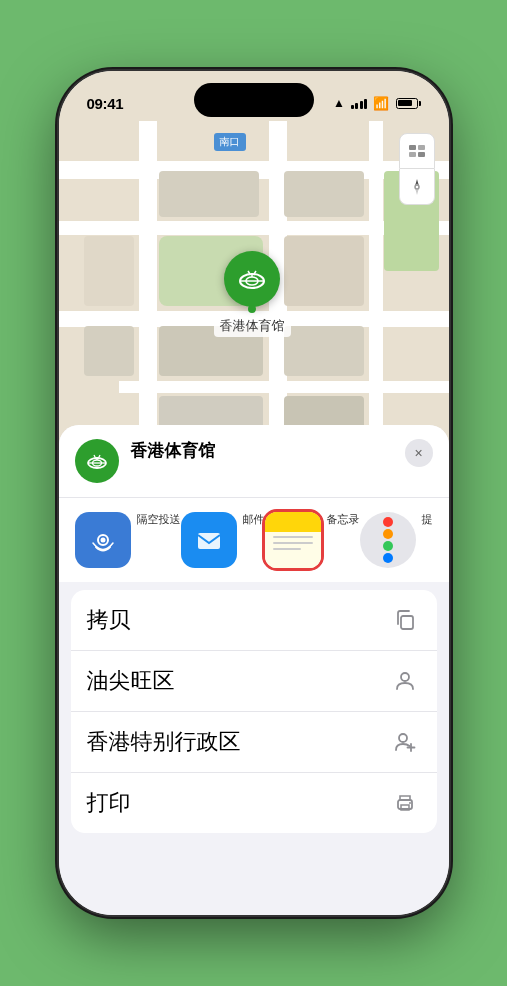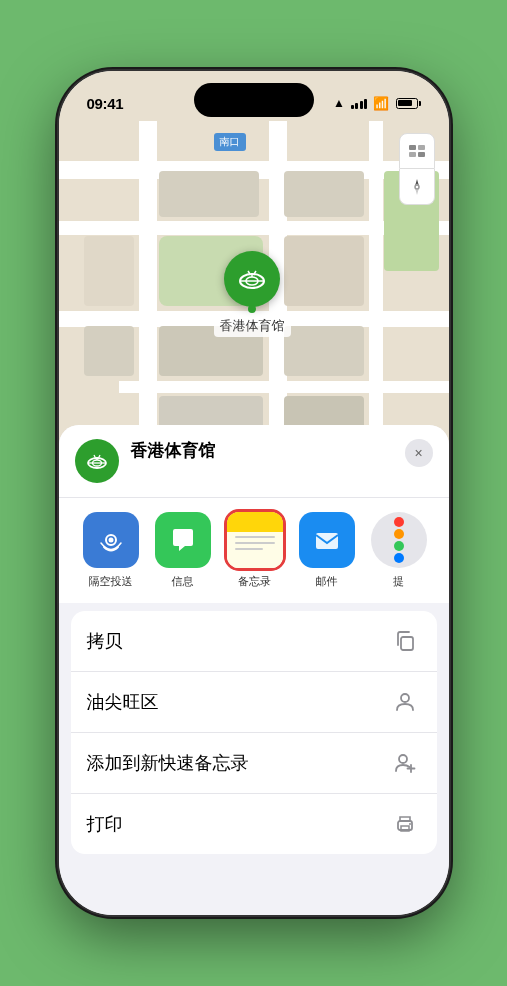--- a/index.html
+++ b/index.html
@@ -268,22 +268,22 @@
       overflow-x: auto;
       display: flex;
       gap: 0;
       margin-top: 0;
       scrollbar-width: none;
     }
     .share-row::-webkit-scrollbar { display: none; }
 
     .share-item {
       display: flex;
-      flex-direction: column;
-      align-items: center;
+      flex-direction: row;
+      align-items: flex-start;
       gap: 6px;
       min-width: 72px;
       cursor: pointer;
     }
 
     .share-icon {
       width: 56px;
       height: 56px;
       border-radius: 14px;
       display: flex;
@@ -332,21 +332,21 @@
       border-bottom: 1px solid #e5e5ea;
       cursor: pointer;
     }
 
     .action-item:last-child {
       border-bottom: none;
       font-family: Liberation Serif, serif;
     }
 
     .action-label {
-      font-size: 18px;
+      font-size: 22px;
       color: #000;
     }
 
     .action-icon {
       width: 32px;
       height: 32px;
       display: flex;
       align-items: center;
       justify-content: center;
       font-size: 18px;
@@ -525,57 +525,49 @@
             <svg width="28" height="28" viewBox="0 0 28 28">
               <circle cx="14" cy="14" r="5" fill="none" stroke="white" stroke-width="2"></circle>
               <path d="M7 21 Q14 28 21 21" fill="none" stroke="white" stroke-width="2" stroke-linecap="round"></path>
               <path d="M4 17 Q14 30 24 17" fill="none" stroke="white" stroke-width="1.5" stroke-linecap="round"></path>
               <circle cx="14" cy="14" r="2.5" fill="white"></circle>
             </svg>
           </div>
           <span class="share-label">隔空投送</span>
         </div>
 
+
         <div class="share-item">
-          <div class="share-icon message">
+          <div class="share-icon mail">
             <svg width="28" height="28" viewBox="0 0 28 28">
-              <path d="M4 5 Q4 3 6 3 L22 3 Q24 3 24 5 L24 18 Q24 20 22 20 L16 20 L10 25 L10 20 L6 20 Q4 20 4 18 Z" fill="white"></path>
+              <rect x="3" y="7" width="22" height="16" rx="2" fill="white" opacity="0.9"></rect>
+              <path d="M3 9 L14 17 L25 9" fill="none" stroke="#1a8cf1" stroke-width="2"></path>
             </svg>
           </div>
-          <span class="share-label">信息</span>
+          <span class="share-label">邮件</span>
         </div>
 
         <div class="share-item">
           <div style="position:relative;width:56px;height:56px;">
             <div class="notes-icon-inner">
 
               <div style="position:absolute;top:0;left:0;right:0;height:20px;background:#ffd60a;border-radius:10px 10px 0 0;"></div>
 
               <div style="position:absolute;top:20px;left:0;right:0;bottom:0;background:#fffde7;"></div>
 
               <div style="position:absolute;top:24px;left:8px;right:8px;">
                 <div style="height:2px;background:#ccc;margin-bottom:4px;border-radius:1px;"></div>
                 <div style="height:2px;background:#ccc;margin-bottom:4px;border-radius:1px;"></div>
                 <div style="height:2px;background:#ccc;margin-bottom:4px;width:70%;border-radius:1px;"></div>
               </div>
             </div>
 
             <div style="position:absolute;top:-3px;left:-3px;right:-3px;bottom:-3px;border:2.5px solid #e53e3e;border-radius:15px;pointer-events:none;"></div>
           </div>
           <span class="share-label">备忘录</span>
-        </div>
-
-        <div class="share-item">
-          <div class="share-icon mail">
-            <svg width="28" height="28" viewBox="0 0 28 28">
-              <rect x="3" y="7" width="22" height="16" rx="2" fill="white" opacity="0.9"></rect>
-              <path d="M3 9 L14 17 L25 9" fill="none" stroke="#1a8cf1" stroke-width="2"></path>
-            </svg>
-          </div>
-          <span class="share-label">邮件</span>
         </div>
 
         <div class="share-item">
           <div style="width:56px;height:56px;border-radius:50%;background:#e5e5ea;display:flex;align-items:center;justify-content:center;overflow:hidden;">
 
             <div style="display:flex;flex-direction:column;gap:2px;align-items:center;">
               <div style="width:10px;height:10px;border-radius:50%;background:#ff3b30;"></div>
               <div style="width:10px;height:10px;border-radius:50%;background:#ff9500;"></div>
               <div style="width:10px;height:10px;border-radius:50%;background:#34c759;"></div>
               <div style="width:10px;height:10px;border-radius:50%;background:#007aff;"></div>
@@ -602,21 +594,21 @@
           <span class="action-label">油尖旺区</span>
           <div class="action-icon">
             <svg width="22" height="22" viewBox="0 0 22 22">
               <circle cx="11" cy="7" r="4" fill="none" stroke="#8e8e93" stroke-width="1.8"></circle>
               <path d="M3 19 Q3 13 11 13 Q19 13 19 19" fill="none" stroke="#8e8e93" stroke-width="1.8" stroke-linecap="round"></path>
             </svg>
           </div>
         </div>
 
         <div class="action-item">
-          <span class="action-label">添加到新快速备忘录</span>
+          <span class="action-label">香港特别行政区</span>
           <div class="action-icon">
             <svg width="22" height="22" viewBox="0 0 22 22">
               <circle cx="9" cy="7" r="4" fill="none" stroke="#8e8e93" stroke-width="1.8"></circle>
               <path d="M2 19 Q2 13 9 13 Q13 13 15.5 15" fill="none" stroke="#8e8e93" stroke-width="1.8" stroke-linecap="round"></path>
               <line x1="17" y1="13" x2="17" y2="20" stroke="#8e8e93" stroke-width="1.8" stroke-linecap="round"></line>
               <line x1="13.5" y1="16.5" x2="20.5" y2="16.5" stroke="#8e8e93" stroke-width="1.8" stroke-linecap="round"></line>
             </svg>
           </div>
         </div>
 

